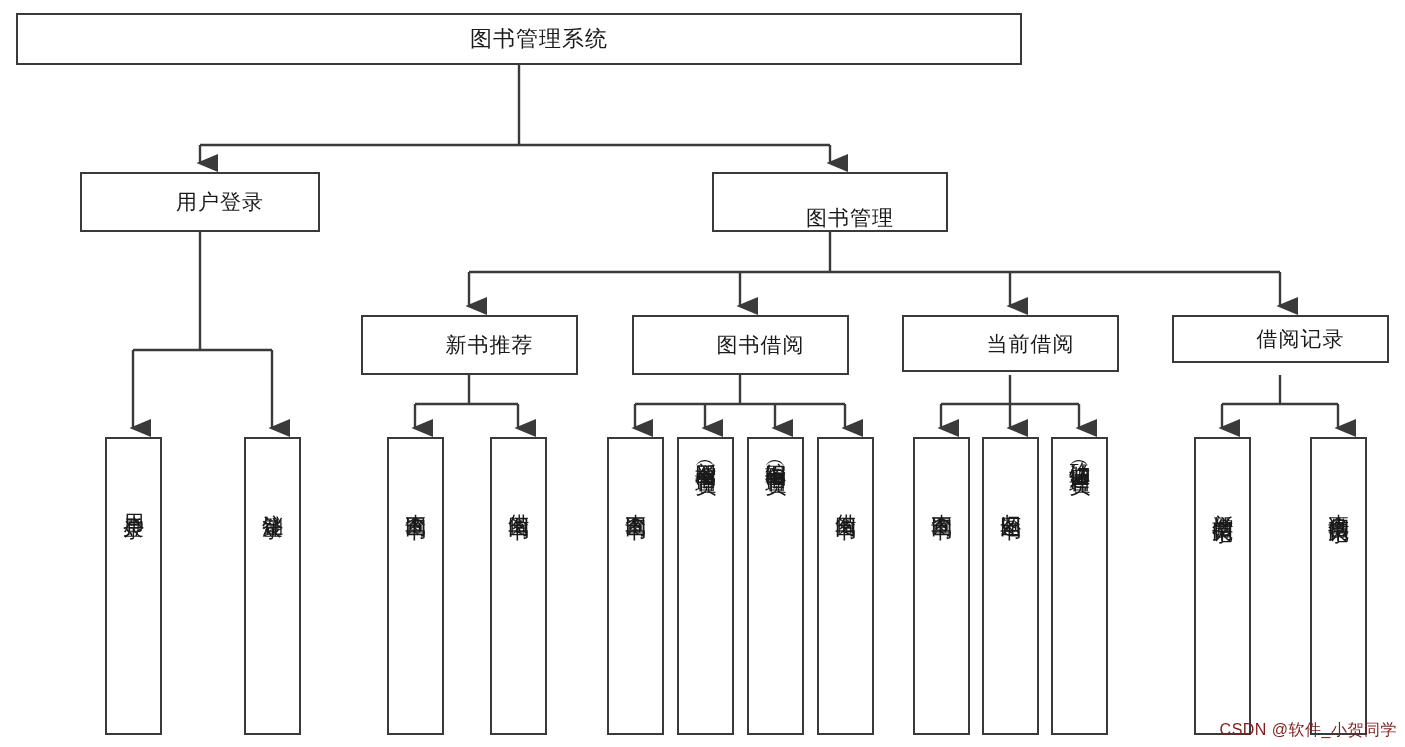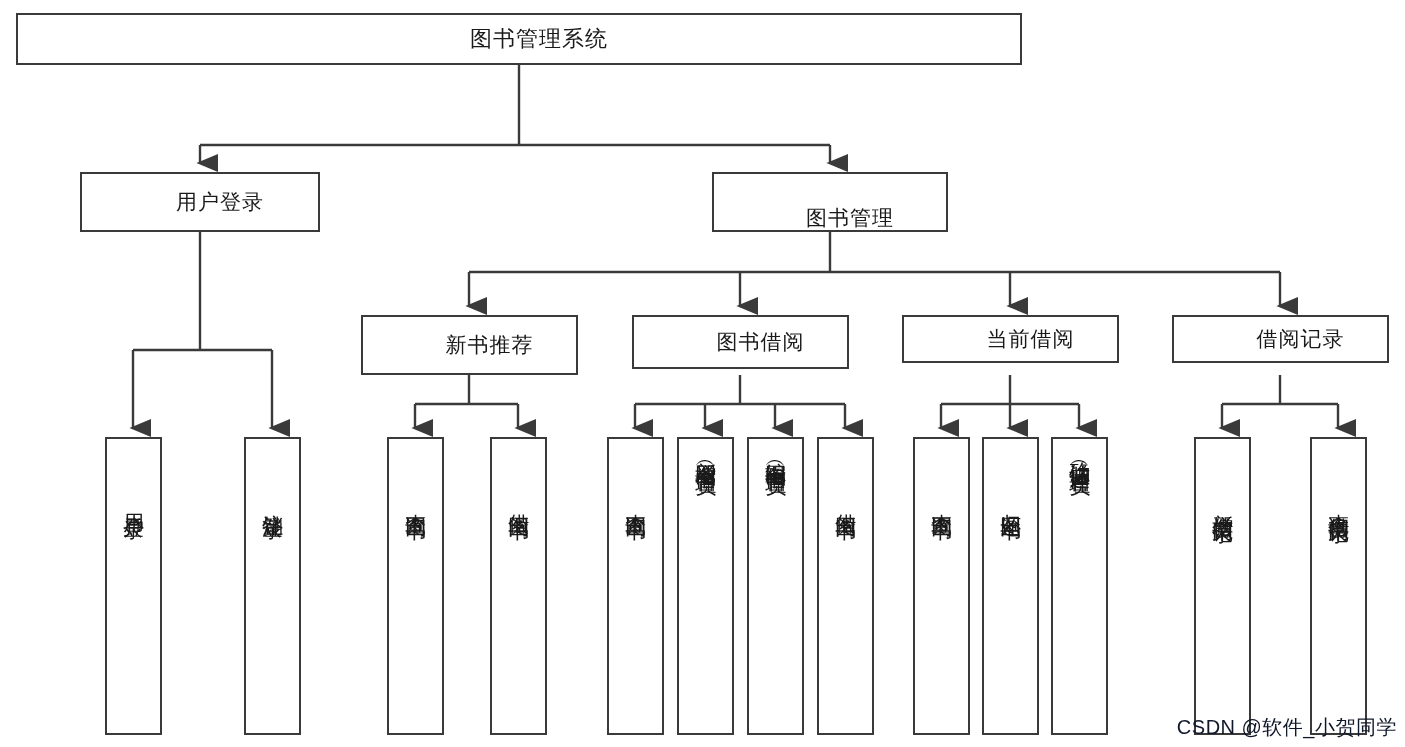--- a/index.html
+++ b/index.html
@@ -62,22 +62,22 @@
     white-space: nowrap;
     color: #1a1a1a;
   }
   .leaf-pad-top {
     padding-top: 52px;
   }
   .watermark {
     position: absolute;
     right: 8px;
     bottom: 6px;
-    font-size: 20px;
-    color: #0f172a;
+    font-size: 16px;
+    color: #7f1d1d;
     z-index: 5;
     white-space: nowrap;
     letter-spacing: 0.5px;
   }
 </style>
 </head>
 <body>
 
 <div id="canvas">
 
@@ -142,25 +142,25 @@
   </div>
 
   <div class="node node-h" style="left:712px; top:172px; width:236px; height:60px;align-items:flex-end;">
     <span>图书管理</span>
   </div>
 
   <div class="node node-h" style="left:361px; top:315px; width:217px; height:60px;">
     <span>新书推荐</span>
   </div>
 
-  <div class="node node-h" style="left:632px; top:315px; width:217px; height:54px;">
+  <div class="node node-h" style="left:632px; top:315px; width:217px; height:60px;">
     <span>图书借阅</span>
   </div>
 
-  <div class="node node-h" style="left:902px; top:315px; width:217px; height:48px;">
+  <div class="node node-h" style="left:902px; top:315px; width:217px; height:57px;">
     <span>当前借阅</span>
   </div>
 
   <div class="node node-h" style="left:1172px; top:315px; width:217px; height:48px;">
     <span>借阅记录</span>
   </div>
 
   <div class="node node-leaf" style="left:105px; top:437px; width:57px; height:298px;">
     <span class="vtext leaf-pad-top">用户登录</span>
   </div>

